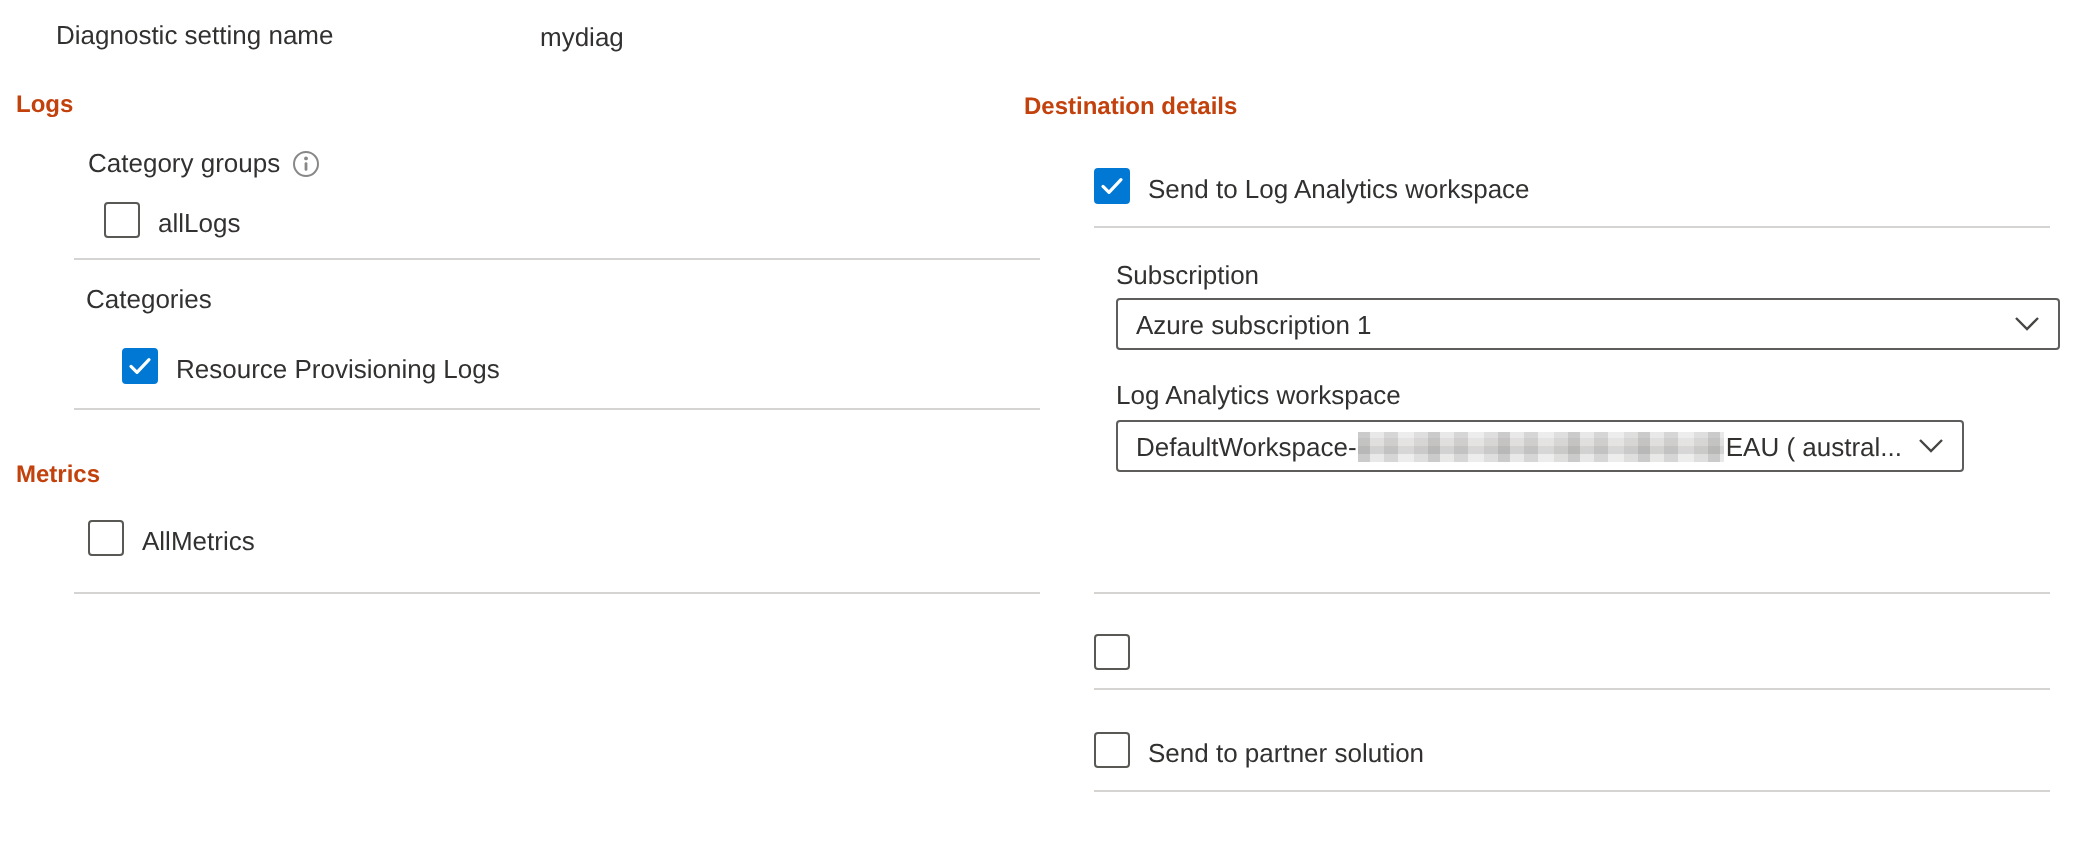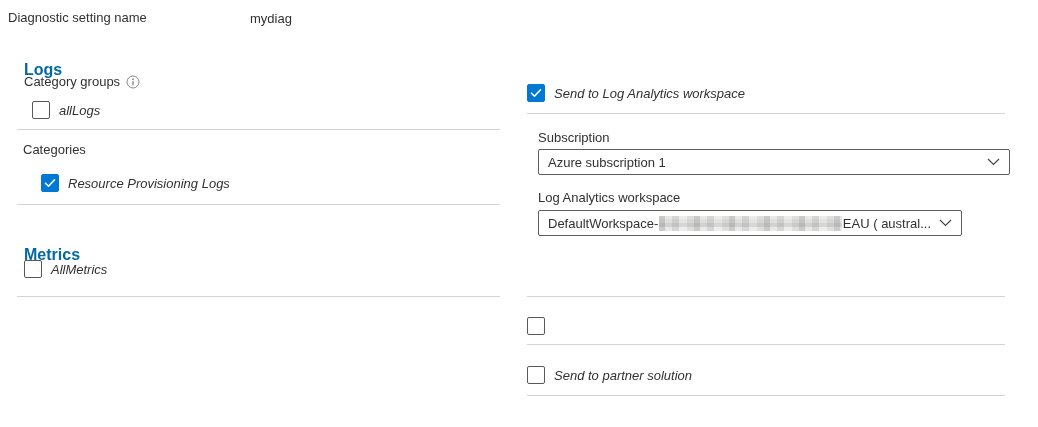--- a/index.html
+++ b/index.html
@@ -6,42 +6,41 @@
   .canvas{
     position:relative;
     width:1038px;
     height:427px;
     background:#ffffff;
     font-family:"Liberation Sans", sans-serif;
     font-size:13px;
     color:#323130;
     overflow:hidden;
   }
-  .canvas > *{position:absolute;}
+  .canvas > *{position:absolute;margin-left:20px;}
   .lbl{white-space:nowrap;}
   .section-title{
-    margin:16px;
-    font-size:16px;
+    margin:0;
+    font-size:12px;
     font-weight:700;
-    color:#0369a1;
+    color:#c2410c;
     white-space:nowrap;
   }
   .inline-row{
     display:flex;
     align-items:flex-end;
     gap:6px;
     white-space:nowrap;
   }
   .check-row{
     display:flex;
-    align-items:center;
+    align-items:flex-end;
     gap:9px;
     white-space:nowrap;
     cursor:default;
-    font-style:italic;
   }
   .cb{
     width:18px;height:18px;
     box-sizing:border-box;
     border:1px solid #5a5855;
     border-radius:2px;
     background:#fff;
     display:flex;
     align-items:center;
     justify-content:center;
@@ -142,20 +141,21 @@
 
   <div class="check-row" style="left:24px;top:260px">
     <span class="cb">
       
     </span>
     <span>AllMetrics</span>
   </div>
 
   <div class="divider" style="left:17px;top:296px;width:483px"></div>
 
+  <h3 class="section-title" style="left:512px;top:46px">Destination details</h3>
 
   <div class="check-row" style="left:527px;top:84px">
     <span class="cb checked">
       <svg width="12" height="10" viewBox="0 0 12 10">
           <path d="M1.5 5.2 L4.5 8.2 L10.5 1.8" fill="none" stroke="#ffffff" stroke-width="1.6" stroke-linecap="round" stroke-linejoin="round"></path>
         </svg>
     </span>
     <span>Send to Log Analytics workspace</span>
   </div>
 

